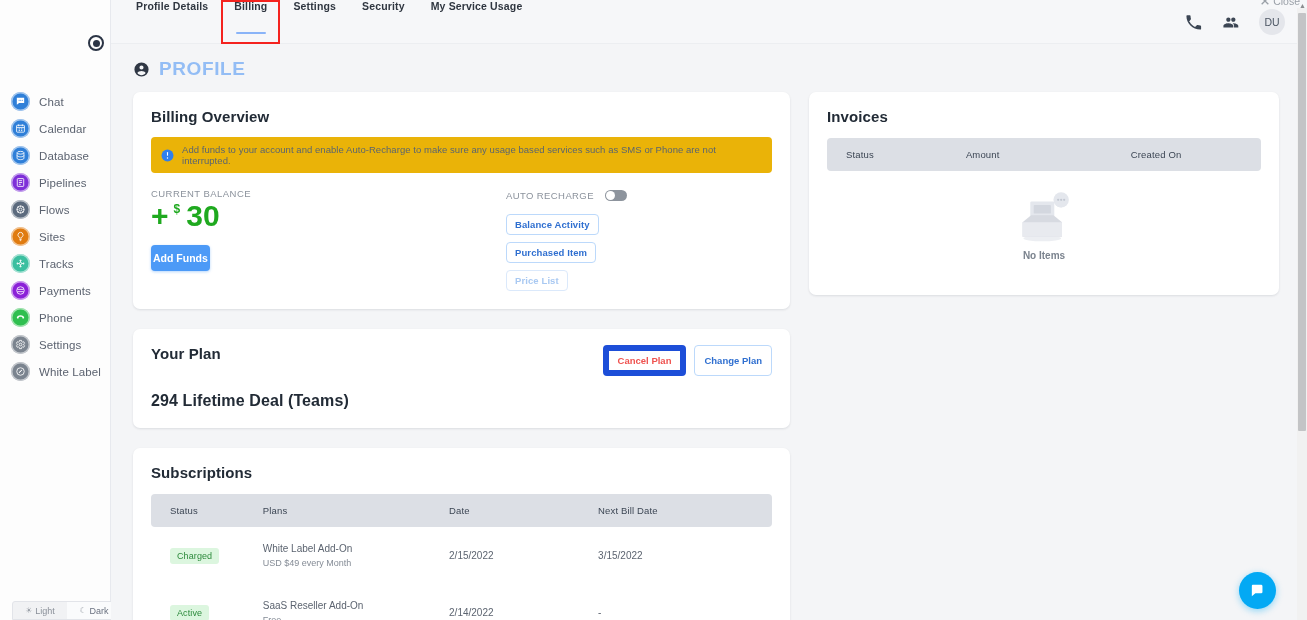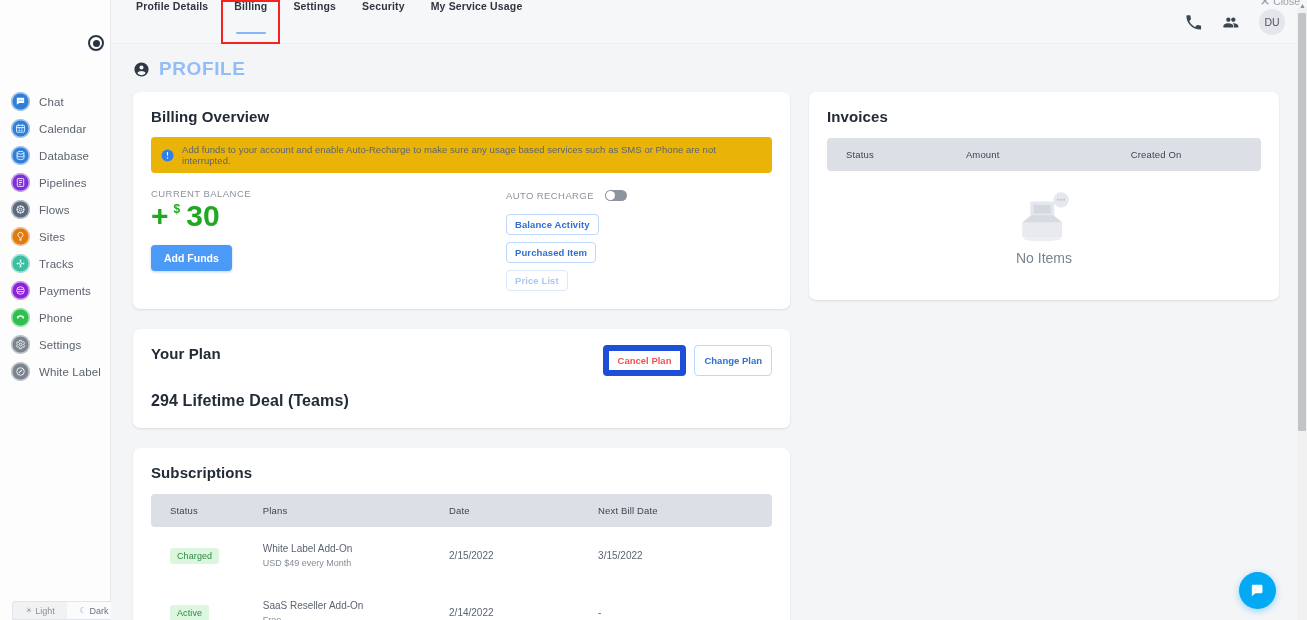--- a/index.html
+++ b/index.html
@@ -143,21 +143,21 @@
   .bal-label { font-size:9.5px; color:#8b929c; letter-spacing:.45px; }
   .bal-amount {
     display:flex; align-items:flex-start; color:#1fa91f; margin-top:2px;
     font-weight:bold; line-height:1;
   }
   .bal-plus { font-size:30px; line-height:30px; }
   .bal-cur { font-size:12px; line-height:13px; margin:2px 0 0 5px; }
   .bal-val { font-size:30px; line-height:30px; margin-left:6px; }
   .btn-addfunds {
     margin-top:14px; background:#4c9af7; color:#fff; border:none; border-radius:4px;
-    font-size:10.5px; font-weight:bold; padding:7px 13px; cursor:pointer;
+    font-size:10.5px; font-weight:bold; padding:7px 2px; cursor:pointer;
     box-shadow:0 1px 3px rgba(76,154,247,.4);
     font-family:"Liberation Sans", sans-serif;
   }
 
   .bo-right { flex:1; padding-top:2px; }
   .ar-row { display:flex; align-items:center; gap:11px; }
   .ar-label { font-size:9.5px; color:#8b929c; letter-spacing:.4px; }
   .switch {
     width:22px; height:11px; border-radius:6px; background:#8d949d; position:relative;
     cursor:pointer;
@@ -204,21 +204,21 @@
     display:inline-block; background:#dcf6df; color:#2d8a3c;
     font-size:9px; border-radius:3px; padding:3px 7px; letter-spacing:.1px;
   }
   .plan-cell .p1 { font-size:10px; color:#5c6470; }
   .plan-cell .p2 { font-size:9px; color:#858c96; margin-top:4px; }
 
   
   .inv-empty { display:flex; flex-direction:column; align-items:center; padding:18px 0 16px; }
   .inv-art { width:60px; height:56px; position:relative; }
   .inv-art svg { width:100%; height:100%; display:block; }
-  .inv-noitems { font-size:14px; color:#7b838e; margin-top:5px; }
+  .inv-noitems { font-size:10px; color:#7b838e; margin-top:5px;font-weight:bold; }
 
   
   .chat-launcher {
     position:absolute; right:31px; bottom:11px;
     width:37px; height:37px; border-radius:50%; background:#03a9f4;
     display:flex; align-items:center; justify-content:center; cursor:pointer;
     box-shadow:0 2px 7px rgba(3,169,244,.42);
   }
   .chat-launcher svg { width:17px; height:17px; display:block; fill:#fff; }
 </style>

